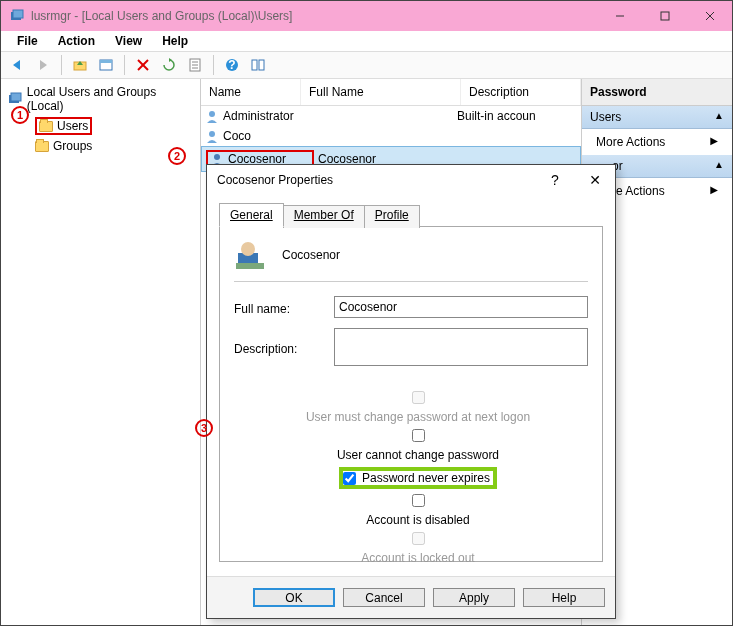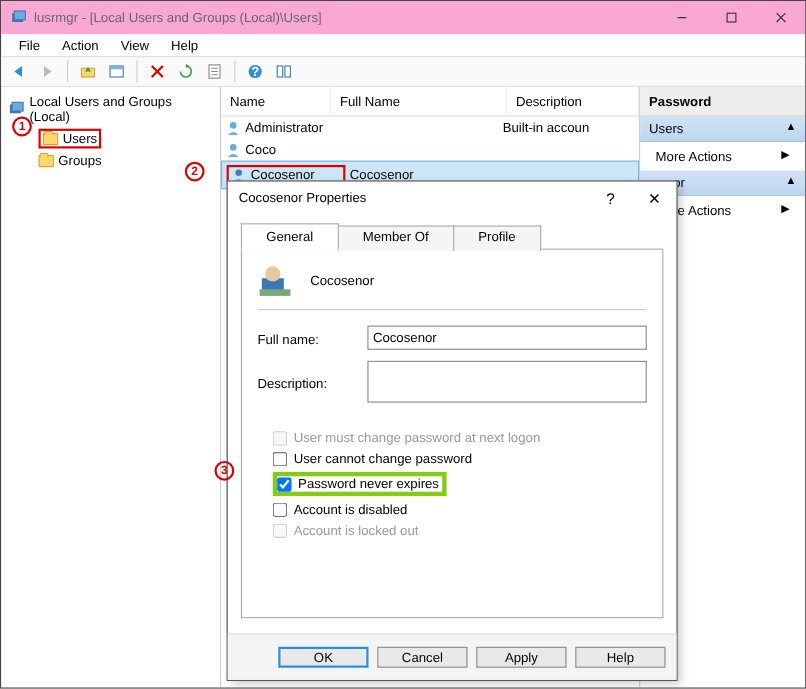--- a/index.html
+++ b/index.html
@@ -4,21 +4,21 @@
 <style>
   * { box-sizing: border-box; font-family: "Segoe UI", Tahoma, sans-serif; font-size: 12px; }
   body { margin: 0; padding: 0; background: #fff; width: 733px; height: 626px; position: relative; overflow: hidden; border:1px solid #444;}
   
   
   .titlebar { height: 30px; display: flex; align-items: center; padding-left: 8px; color: #666; background: #f9a8d4; }
   .titlebar .title { flex: 1; }
   .titlebar .winbtn { width: 45px; height: 30px; display:flex; align-items:center; justify-content:center; color:#444;}
   
   .menubar { height: 20px; display:flex; align-items:center; padding-left:8px; gap: 4px; }
-  .menubar .menuitem { padding: 2px 8px; }
+  .menubar .menuitem { padding: 2px 8px; font-weight: bold; }
   
   .toolbar { height: 28px; border-top:1px solid #ddd; border-bottom:1px solid #ddd; display:flex; align-items:center; padding-left:4px; gap:2px; background:#fafafa;}
   .toolbar .tbtn { width:24px; height:24px; display:flex; align-items:center; justify-content:center; }
   .toolbar .sep { width:1px; height:20px; background:#ccc; margin:0 4px; }
   
   
   .mainbody { display:flex; height: calc(100% - 78px); }
   .treecol { width: 200px; border-right:1px solid #ccc; padding:4px; }
   .listcol { flex:1; border-right:1px solid #ccc; }
   .actcol { width:150px; display:flex; flex-direction:column; }
@@ -52,32 +52,32 @@
   .anno { position:absolute; width:18px; height:18px; border:2px solid #d00; border-radius:50%; color:#d00; font-weight:bold; display:flex; align-items:center; justify-content:center; font-size:11px; z-index:50; background:rgba(255,255,255,0);}
   
   
   .dialog { position:absolute; left:205px; top:163px; width:410px; height:455px; background:#fff; border:1px solid #444; box-shadow: 4px 4px 8px rgba(0,0,0,0.2); display:flex; flex-direction:column; z-index:20;}
   .dlg-title { height:30px; display:flex; align-items:center; padding-left:10px; }
   .dlg-title .t { flex:1;}
   .dlg-title .q { width:40px; text-align:center; font-size:14px;}
   .dlg-title .x { width:40px; text-align:center; font-size:14px;}
   .dlg-body { flex:1; padding:8px 12px; }
   .tabs { border-bottom:1px solid #aaa; display:flex; }
-  .tab { padding:4px 22px; border:1px solid #aaa; border-bottom:none; margin-right:-1px; background:#fff; position:relative;}
+  .tab { padding:4px 10px; border:1px solid #aaa; border-bottom:none; margin-right:-1px; background:#fff; position:relative;text-decoration:underline;}
   .tab.active { background:#fff; z-index:2; border-bottom:1px solid #fff; margin-bottom:-1px;}
   .tab:not(.active){ background:#f5f5f5; top:2px; padding-top:2px; padding-bottom:2px;}
   .tabpane { border:1px solid #aaa; border-top:none; padding:12px 14px; height:335px;}
   .userline { display:flex; align-items:center; gap:16px; margin-bottom:10px;}
   .big-user-icon { width:32px; height:32px; }
   .hr { border:none; border-top:1px solid #ccc; margin:8px 0 14px;}
   .field { display:flex; align-items:center; margin-bottom:10px;}
   .field .lab { width:100px; padding-top:3px;}
   .field input[type=text] { flex:1; height:22px; border:1px solid #888; padding:2px 4px;}
   .field textarea { flex:1; height:38px; border:1px solid #888; padding:2px 4px; resize:none;}
-  .chk { display:flex; align-items:center; gap:6px; margin:5px 0 5px 14px; }
+  .chk { display:flex; align-items:center; gap:6px; margin:5px 0 5px 14px;flex-direction:column; }
   .chk input { width:13px; height:13px; margin:0;}
   .chk.disabled { color:#999;}
   .chk .redbox-pw { border:4px solid #84cc16; padding:0 3px 0 0; display:inline-flex; align-items:center; gap:6px;}
   .dlg-buttons { height:42px; display:flex; align-items:center; justify-content:flex-end; gap:8px; padding-right:10px; border-top:1px solid #ddd; background:#f4f4f4;}
   .dlg-buttons button { width:82px; height:19px; border:1px solid #888; background:#e9e9e9;}
   .dlg-buttons button.primary { border:2px solid #2b90d9; background:#e9e9e9;}
   
   
   svg { display:block; }
 </style>

